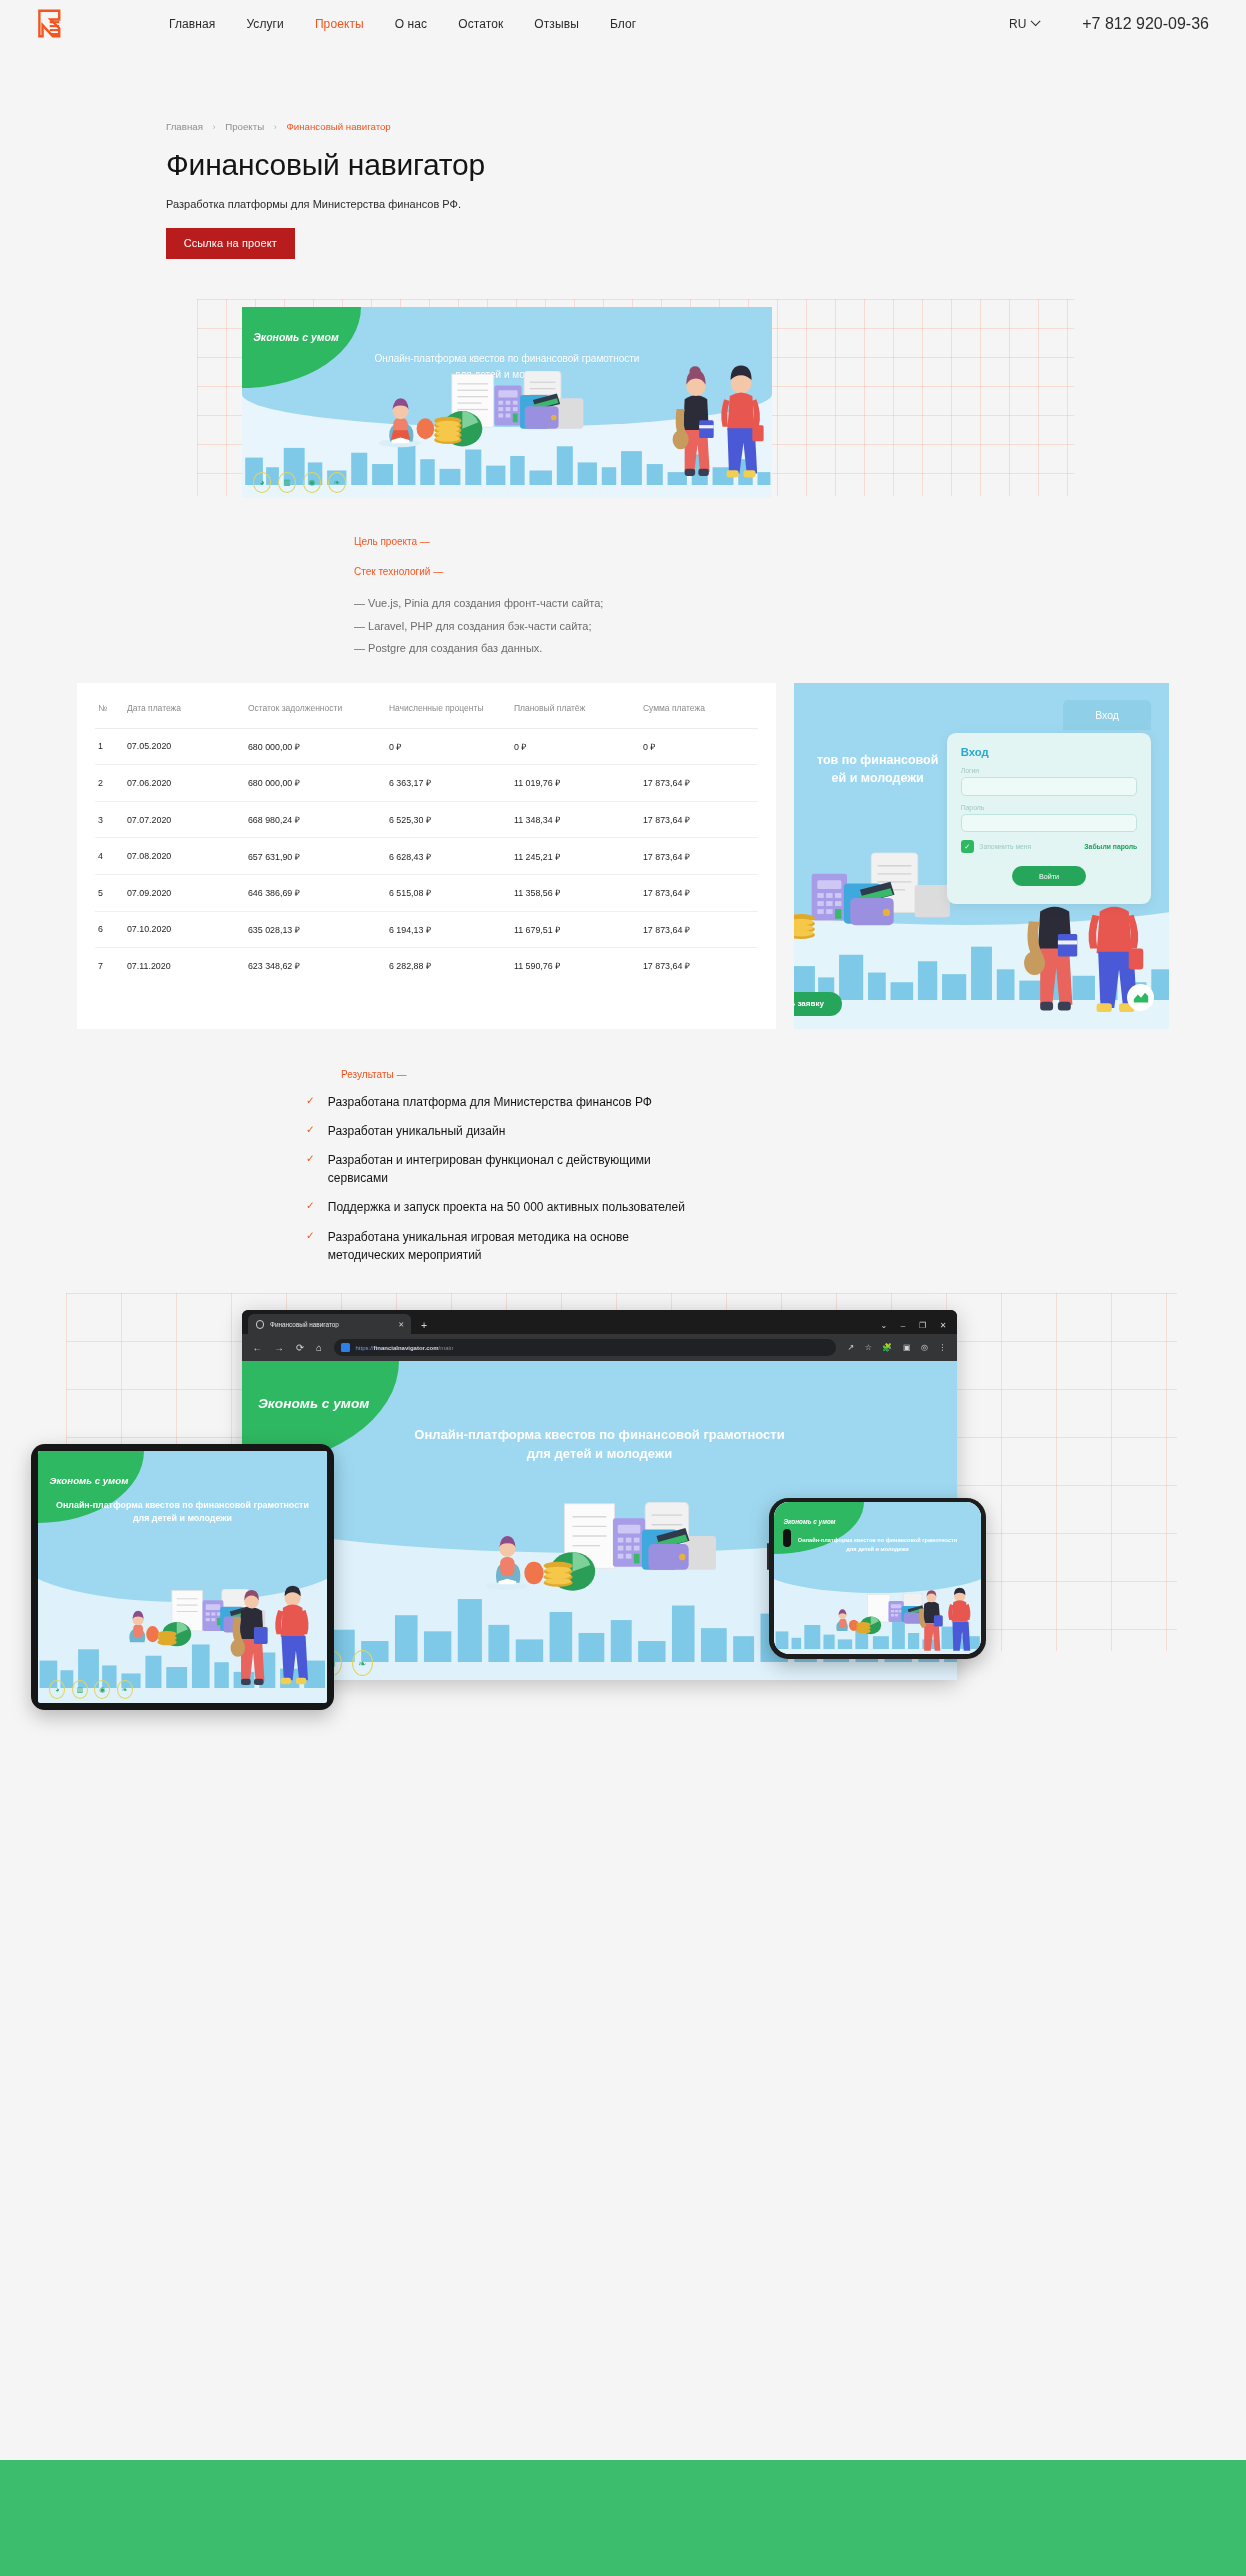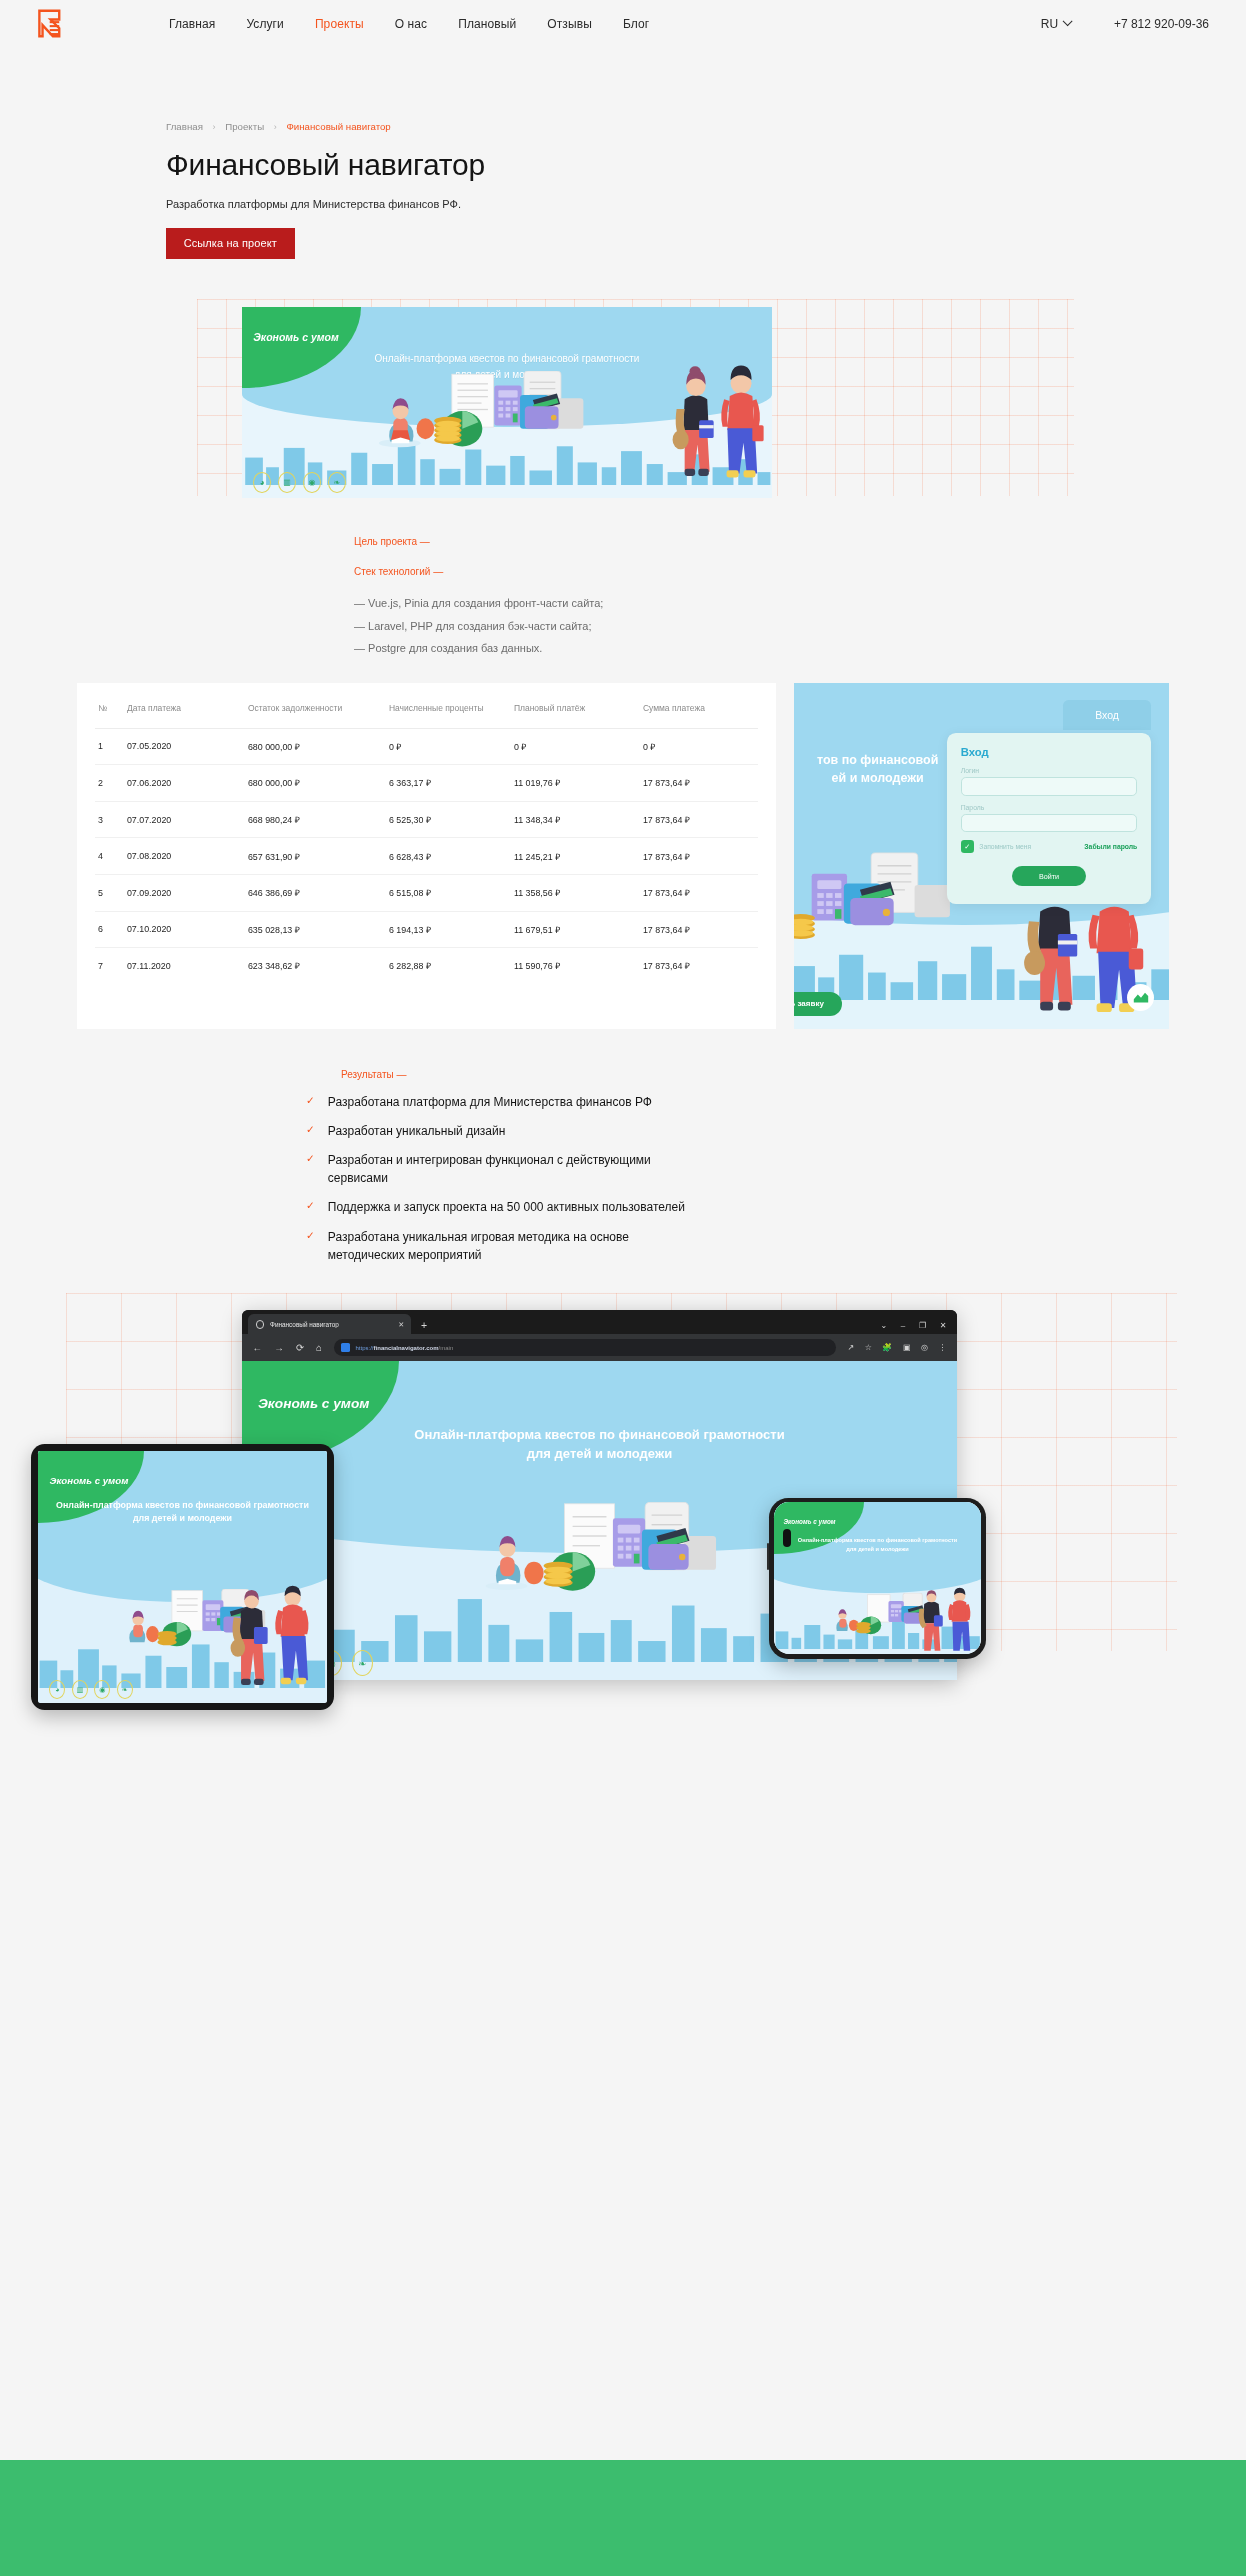--- a/index.html
+++ b/index.html
@@ -23,21 +23,21 @@
     font-size:12px; color:#2b2b2b; text-decoration:none;
     letter-spacing:0.1px; white-space:nowrap;
   }
   .nav a.active { color:#f4541e; }
   .header-right {
     margin-left:auto; display:flex; align-items:center; gap:43px;
   }
   .lang { display:flex; align-items:center; gap:5.6px; font-size:12px; color:#2b2b2b; cursor:pointer;}
   .chev { width:7.2px; height:7.2px; border-right:1.2px solid #2b2b2b; border-bottom:1.2px solid #2b2b2b;
           transform:rotate(45deg) translate(-1.6px,-1.6px); }
-  .phone { font-size:12px; color:#2b2b2b; text-decoration:none; white-space:nowrap;}
+  .phone { font-size:16px; color:#2b2b2b; text-decoration:none; white-space:nowrap;}
   
   .wrap { padding:0 37px; }
   .crumbs { display:flex; align-items:center; gap:9.7px; margin-top:74px; padding-left:129px; font-size:9.7px;}
   .crumbs a { color:#8e8e8e; text-decoration:none; }
   .crumbs .sep { color:#b5b5b5; font-size:8.9px;}
   .crumbs .cur { color:#f4541e; }
   h1.page-title {
     padding-left:129px; margin-top:16px;
     font-size:30px; font-weight:400; letter-spacing:-0.2px; color:#141414;
   }
@@ -228,21 +228,21 @@
       <rect x="16" y="25" width="12" height="2.6" fill="#f4541e"></rect>
       <rect x="16" y="30" width="12" height="2.6" fill="#f4541e"></rect>
     </svg>
   </a>
 
   <nav class="nav">
     <a href="#">Главная</a>
     <a href="#">Услуги</a>
     <a href="#" class="active">Проекты</a>
     <a href="#">О нас</a>
-    <a href="#">Плановый</a>
+    <a href="#">Остаток</a>
     <a href="#">Отзывы</a>
     <a href="#">Блог</a>
   </nav>
 
   <div class="header-right">
     <div class="lang">
       <span>RU</span>
       <span class="chev"></span>
     </div>
     <a class="phone" href="#">+7 812 920-09-36</a>

